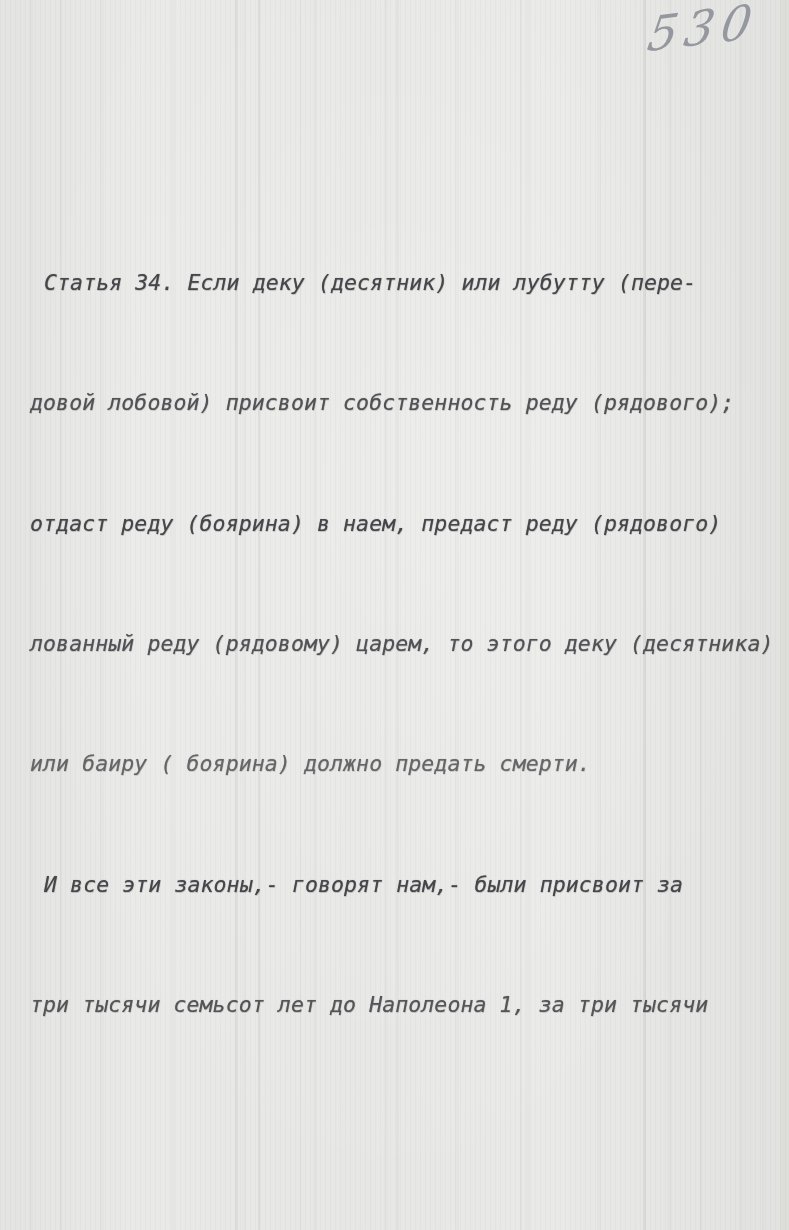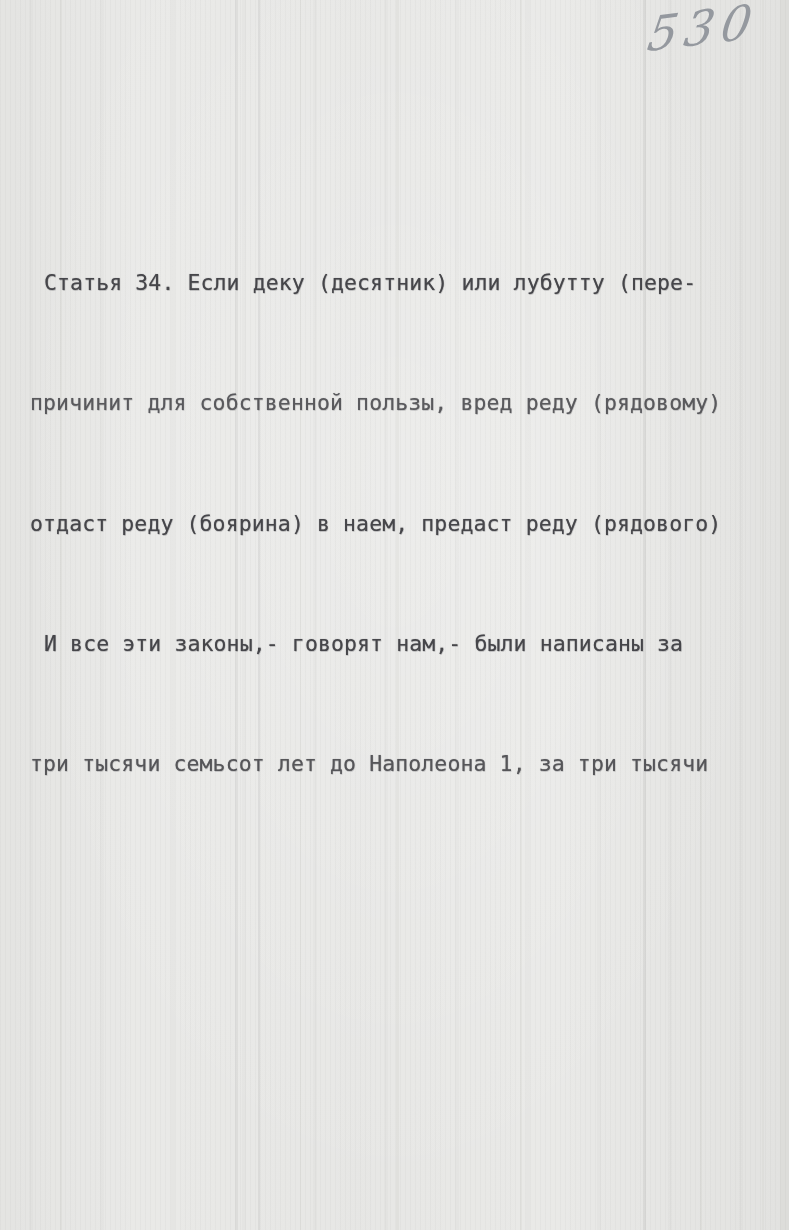--- a/index.html
+++ b/index.html
@@ -35,21 +35,21 @@
 
   .textblock{
     position:absolute;left:30px;top:183px;width:755px;
     font-family:"DejaVu Sans Mono","Liberation Mono",monospace;
     font-size:21.5px;line-height:40.1px;
     color:#46464a;
     text-shadow:0 0 1px rgba(70,70,74,.55), .5px .5px .5px rgba(70,70,74,.2);
     letter-spacing:.1px;
     white-space:pre;
   }
-  .doc-line{height:40.1px;}
+  .doc-line{height:40.1px;font-style:italic;}
   .indent{padding-left:14px;}
   .o92{opacity:.92}.o90{opacity:.90}.o88{opacity:.88}.o80{opacity:.80}
 </style>
 </head>
 <body>
 
 <div class="page">
 
   <div class="streak s1"></div>
   <div class="streak s2"></div>
@@ -59,23 +59,25 @@
   <div class="streak s6"></div>
   <div class="streak s7"></div>
   <div class="streak s8"></div>
   <div class="streak s9"></div>
   <div class="streak s10"></div>
 
   <div class="handnum">530</div>
 
   <div class="textblock">
     <div class="doc-line indent">Статья 34. Если деку (десятник) или лубутту (пере-</div>
-    <div class="doc-line o88">причинит для собственной пользы, вред реду (рядовому)</div>
+    <div class="doc-line o92">довой лобовой) присвоит собственность реду (рядового);</div>
     <div class="doc-line">отдаст реду (боярина) в наем, предаст реду (рядового)</div>
-    <div class="doc-line indent">И все эти законы,- говорят нам,- были написаны за</div>
+    <div class="doc-line o92">лованный реду (рядовому) царем, то этого деку (десятника)</div>
+    <div class="doc-line o80">или баиру ( боярина) должно предать смерти.</div>
+    <div class="doc-line indent">И все эти законы,- говорят нам,- были присвоит за</div>
     <div class="doc-line o90">три тысячи семьсот лет до Наполеона 1, за три тысячи</div>
     
     
     
     
     
     
     
     
     

